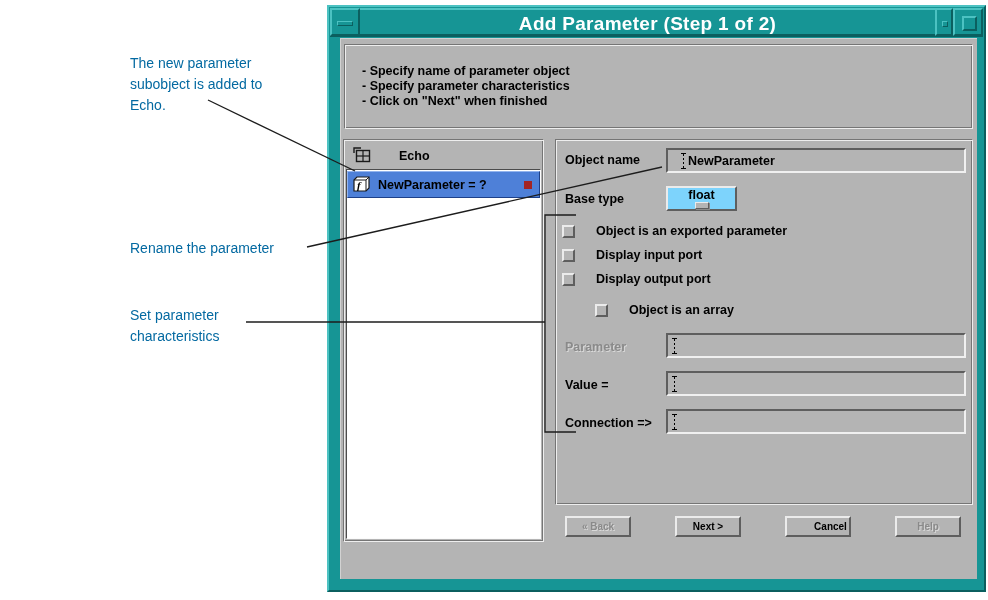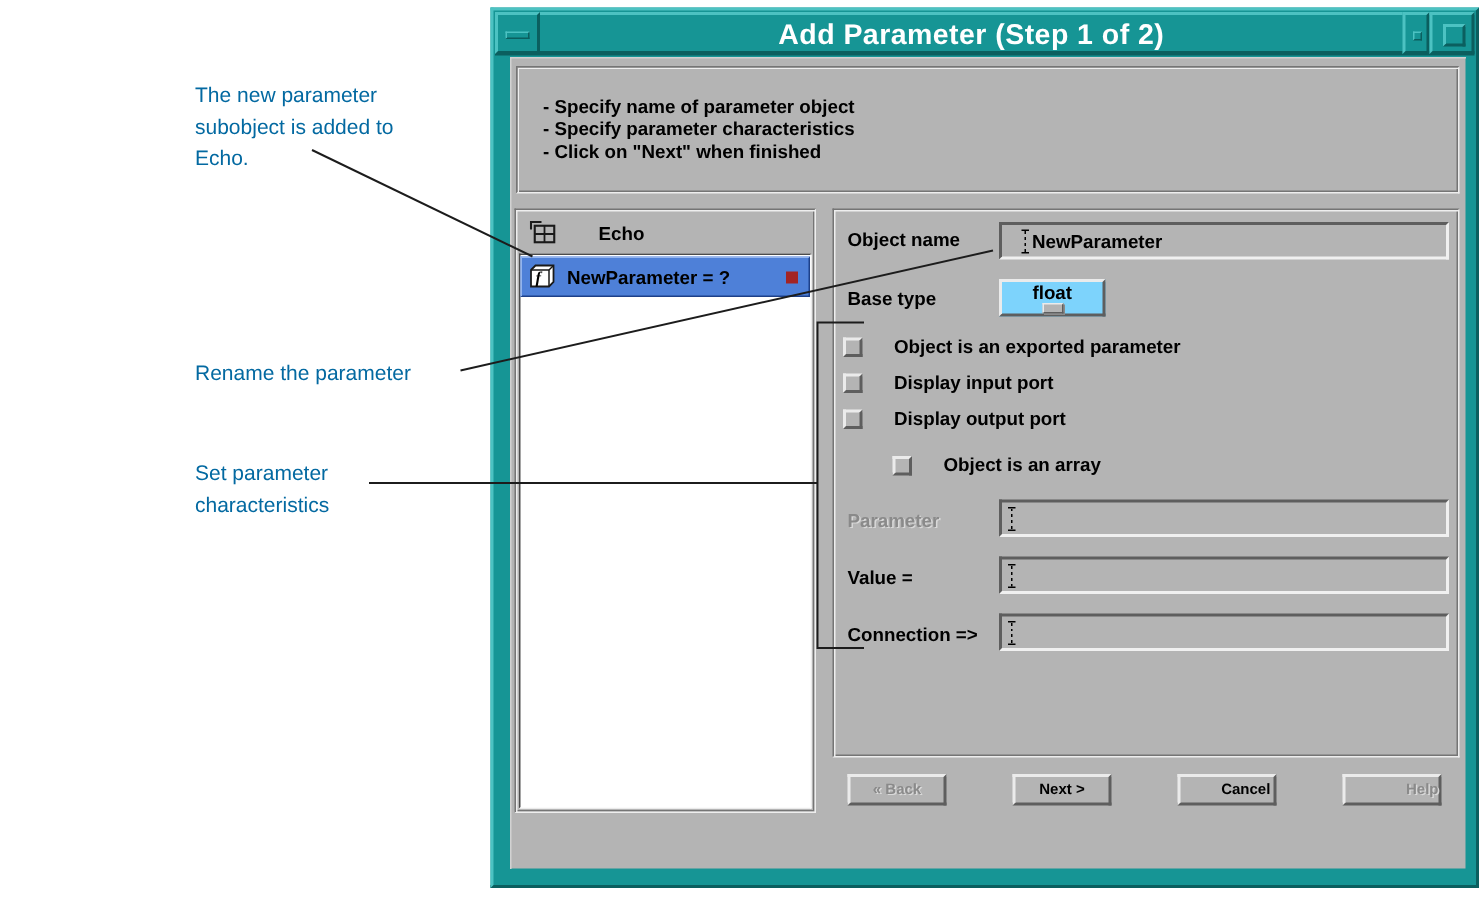--- a/index.html
+++ b/index.html
@@ -141,21 +141,21 @@
   .stipple { color:#8a8a8a; text-shadow:1px 1px 0 #d9d9d9; }
 
   
   .btn {
     position:absolute; top:478px; width:66px; height:21px;
     font-weight:bold; font-size:10px; text-align:center; line-height:17px;
     background:#b4b4b4; border:2px solid; border-color:#ebebeb #5e5e5e #5e5e5e #ebebeb;
     white-space:nowrap;
   }
   #btn-back { left:225px; } #btn-next { left:335px; }
-  #btn-cancel { left:445px;padding-left:25px; } #btn-help { left:555px;text-align:right; }
+  #btn-cancel { left:445px;padding-left:25px; } #btn-help { left:555px; }
 
   svg.icon { display:block; flex:0 0 auto; }
 </style>
 </head>
 <body>
 
 <div id="page">
 
   <div id="note1" class="note">The new parameter
 subobject is added to

